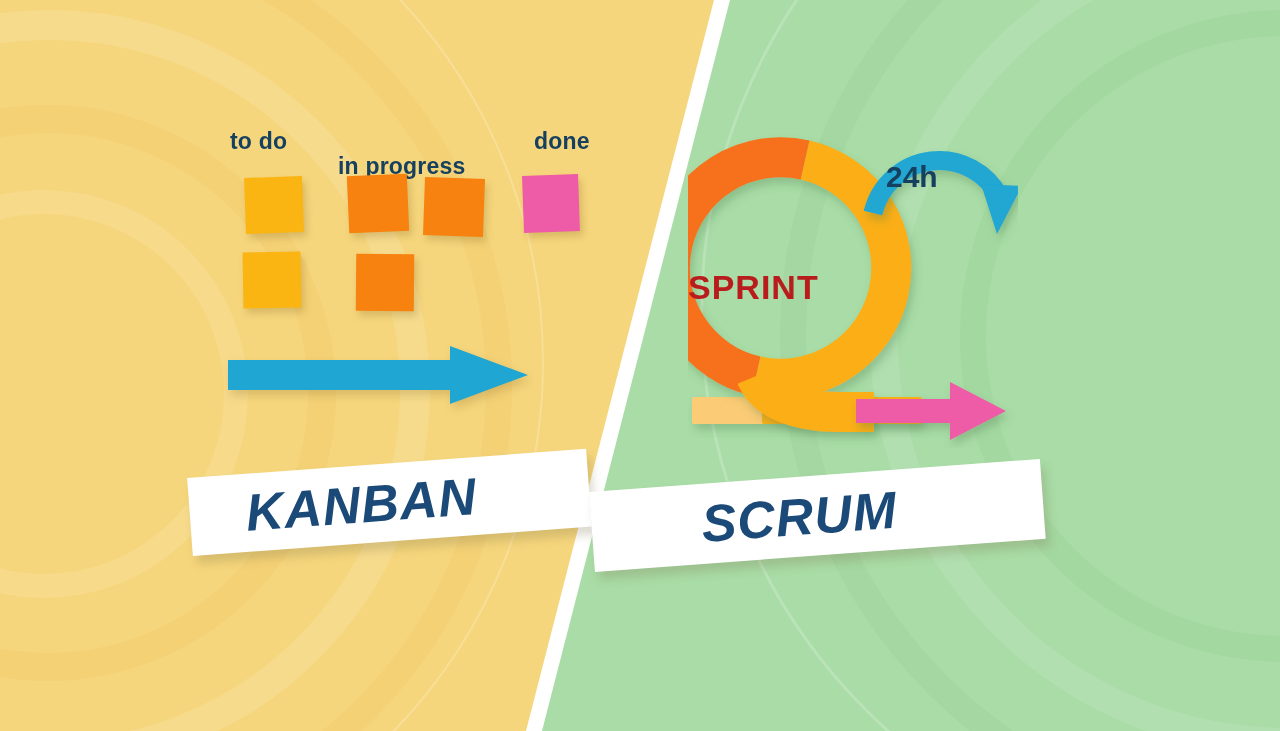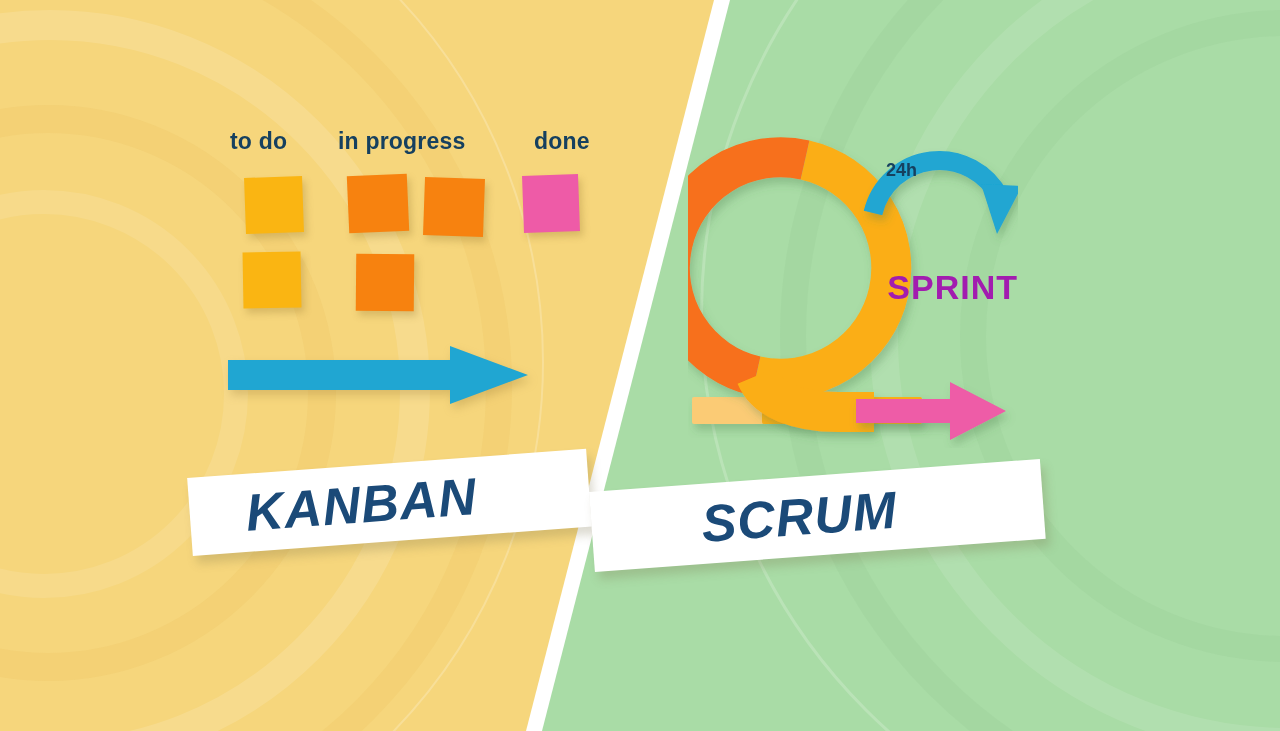--- a/index.html
+++ b/index.html
@@ -32,42 +32,42 @@
   }
 
   
   .col-labels{position:absolute;left:230px;top:128px;width:380px;height:34px;}
   .col-label{
     position:absolute;top:0;
     color:#16405F;font-weight:700;font-size:23px;letter-spacing:0.2px;
     white-space:nowrap;
   }
   .col-label.c0{left:0px;}
-  .col-label.c1{left:108px;}
+  .col-label.c1{left:108px;margin-top:25px;}
   .col-label.c2{left:304px;}
 
   
   .note{
     position:absolute;width:60px;height:58px;
     box-shadow:3px 5px 7px rgba(150,120,50,0.30);
   }
 
   
   .flow-arrow{position:absolute;left:228px;top:344px;width:300px;height:62px;
      filter:drop-shadow(3px 5px 5px rgba(150,120,50,0.30));}
 
   
   .sprint-wrap{position:absolute;left:688px;top:128px;width:330px;height:320px;}
   .sprint-label{
-    position:absolute;left:0;right:0;top:140px;text-align:right;
-    color:#a21caf;font-weight:700;font-size:34px;letter-spacing:1px;
+    position:absolute;left:0;right:0;top:140px;text-align:left;
+    color:#b91c1c;font-weight:700;font-size:34px;letter-spacing:1px;
   }
   .h24-label{
     position:absolute;left:886px;top:160px;
-    color:#16405F;font-weight:700;font-size:18px;
+    color:#16405F;font-weight:700;font-size:30px;
   }
 
   
   .banner{
     position:absolute;background:#FFFFFF;
     box-shadow:4px 8px 10px rgba(120,110,70,0.25);
     display:flex;align-items:center;
   }
   .banner span{
     color:#1B4A78;font-weight:700;font-style:italic;

